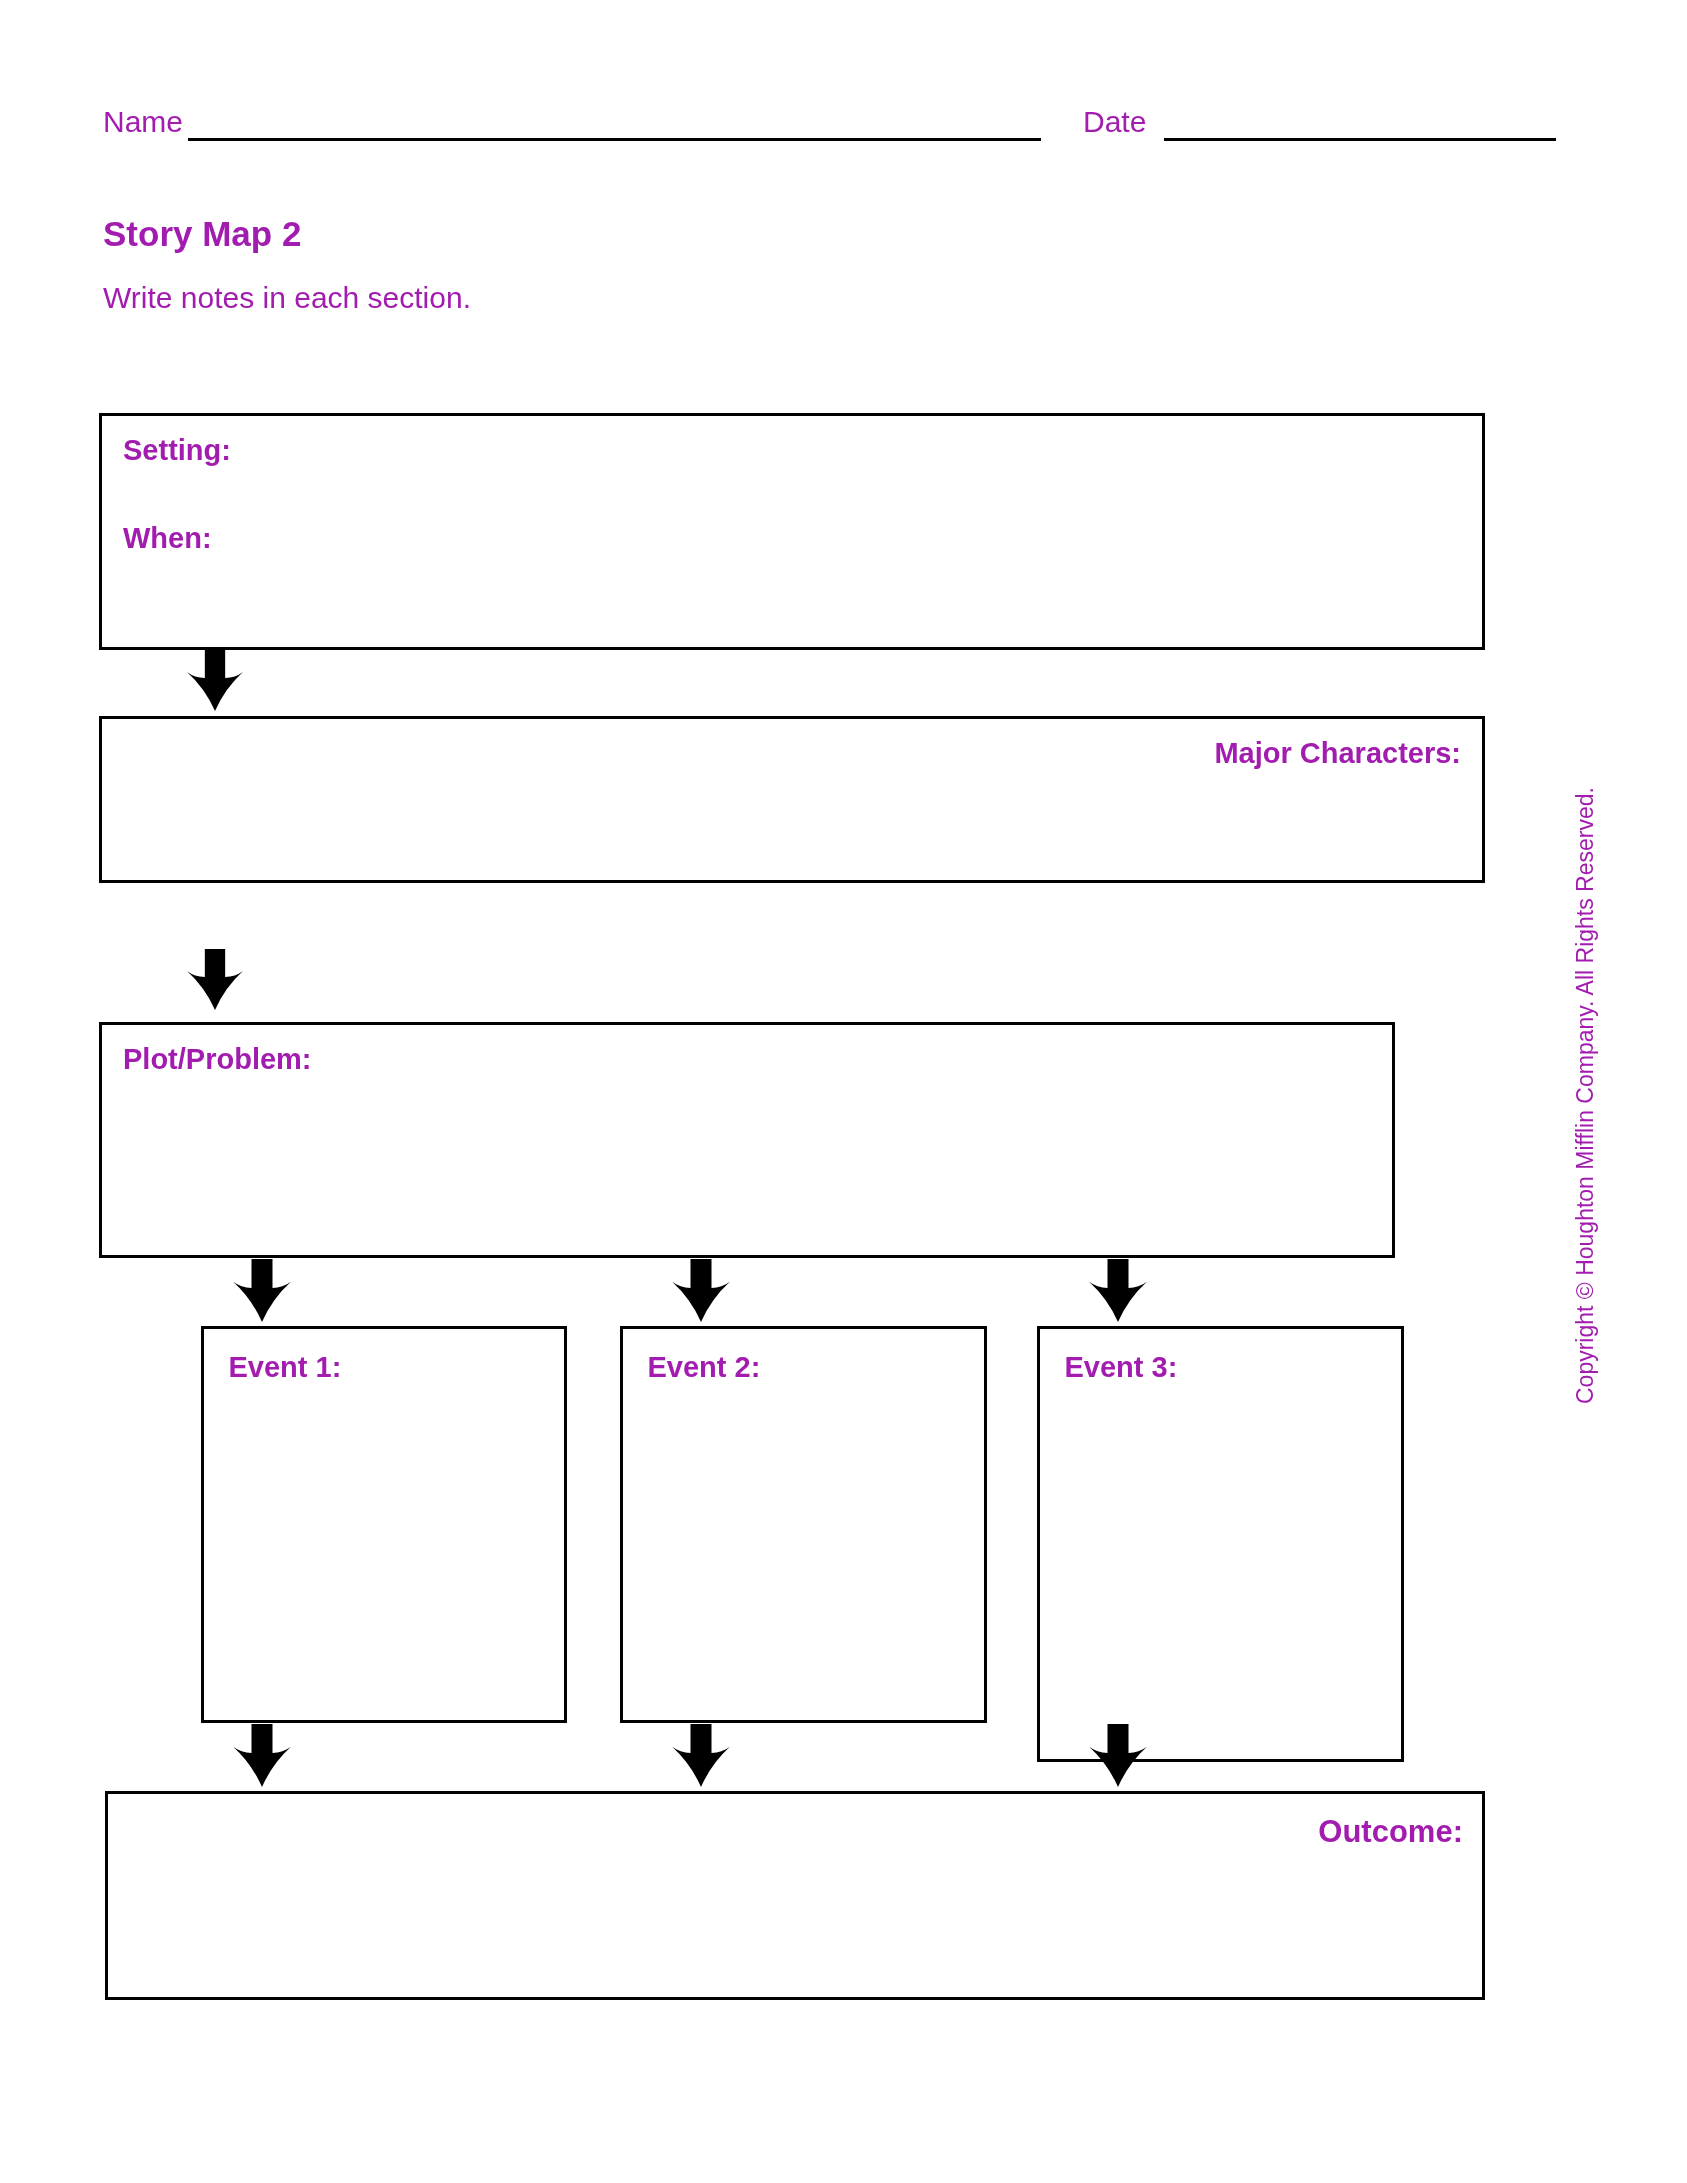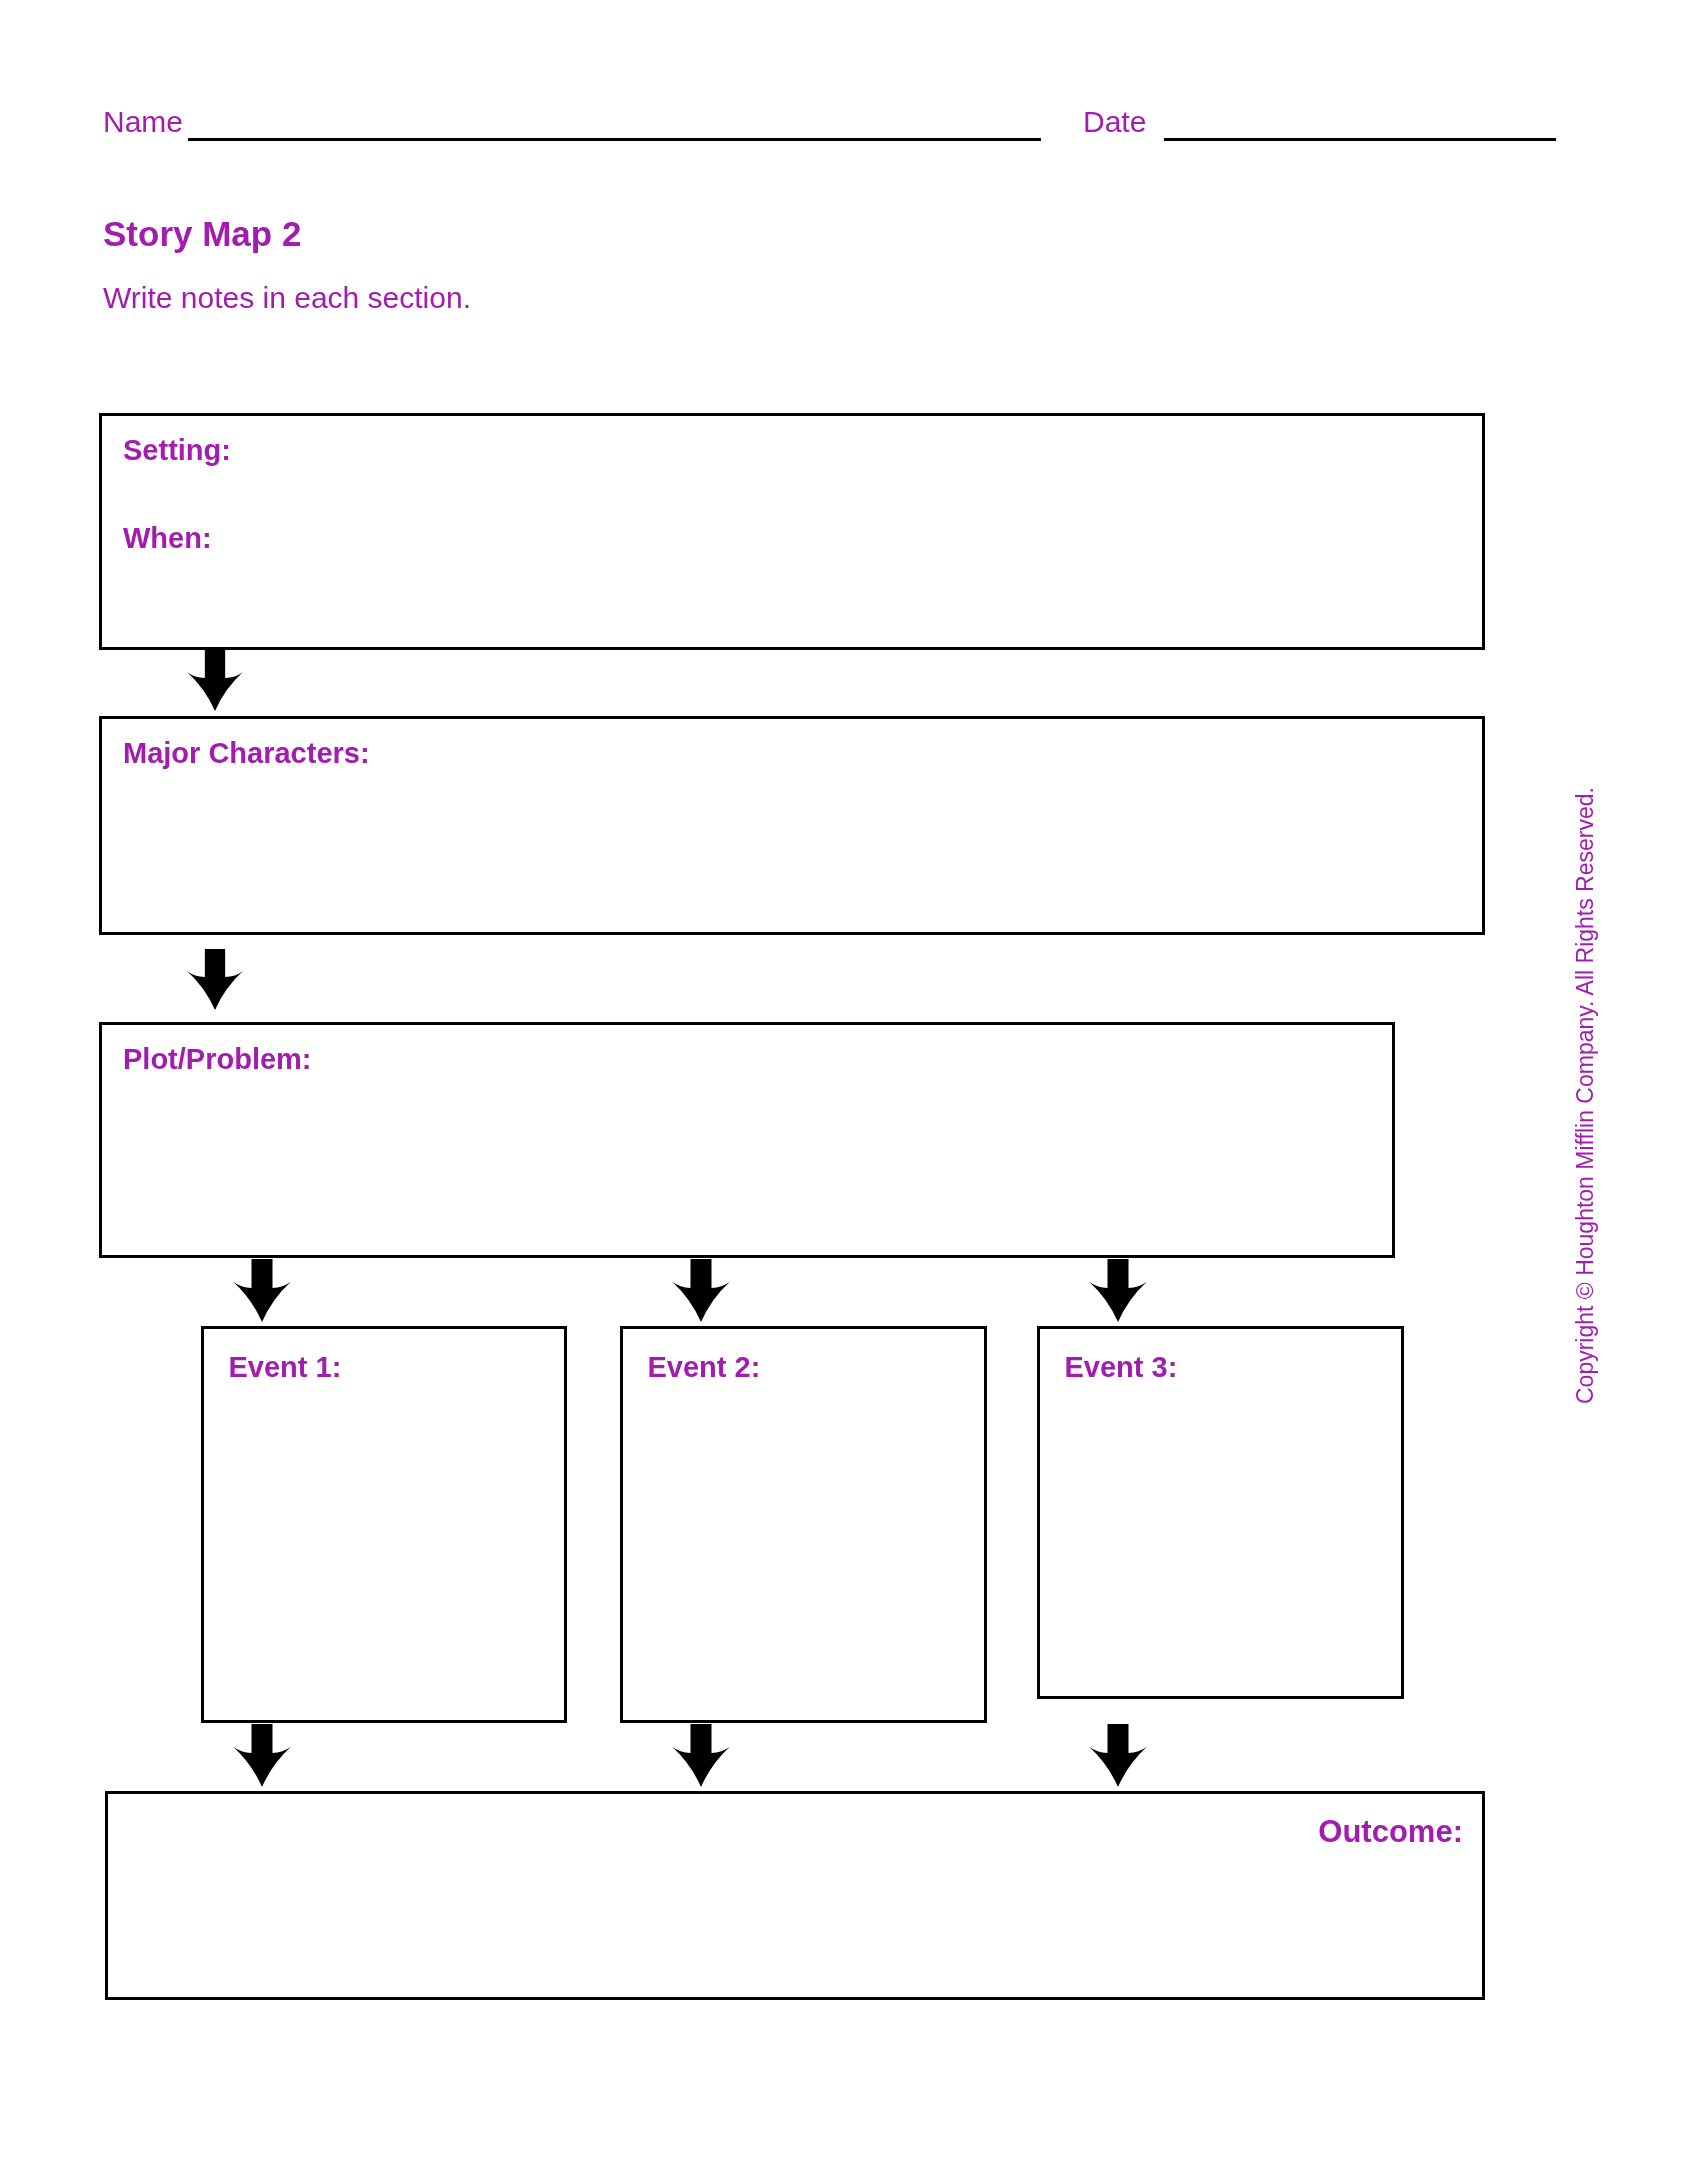--- a/index.html
+++ b/index.html
@@ -64,21 +64,21 @@
     <div class="line">Setting:</div>
     <div class="line blank"></div>
     <div class="line">When:</div>
     <div class="fill-area"></div>
   </div>
 
   <svg class="abs down-arrow" style="left:186px;top:650px;" width="58" height="61" viewBox="0 0 66 72">
     <path d="M21 0 L45 0 L45 33 Q57 33 66 26 Q45 45 33 72 Q21 45 0 26 Q9 33 21 33 Z" fill="#000"></path>
   </svg>
 
-  <div class="abs mapbox" style="left:99px;top:716px;width:1386px;height:219px;display:flex;flex-direction:column;">
+  <div class="abs mapbox" style="left:99px;top:716px;width:1386px;height:167px;display:flex;flex-direction:column;text-align:right;">
     <div class="line">Major Characters:</div>
     <div class="line blank"></div>
     <div class="fill-area"></div>
   </div>
 
   <svg class="abs down-arrow" style="left:186px;top:949px;" width="58" height="61" viewBox="0 0 66 72">
     <path d="M21 0 L45 0 L45 33 Q57 33 66 26 Q45 45 33 72 Q21 45 0 26 Q9 33 21 33 Z" fill="#000"></path>
   </svg>
 
   <div class="abs mapbox" style="left:99px;top:1022px;width:1296px;height:236px;display:flex;flex-direction:column;">
@@ -97,21 +97,21 @@
   </svg>
 
   <div class="abs mapbox event-box" style="left:201px;top:1326px;width:366px;height:397px;display:flex;flex-direction:column;">
     <div class="line">Event 1:</div>
     <div class="fill-area"></div>
   </div>
   <div class="abs mapbox event-box" style="left:620px;top:1326px;width:367px;height:397px;display:flex;">
     <div class="line">Event 2:</div>
     <div class="fill-area"></div>
   </div>
-  <div class="abs mapbox event-box" style="left:1037px;top:1326px;width:367px;height:373px;display:flex;flex-direction:row;gap:20px;">
+  <div class="abs mapbox event-box" style="left:1037px;top:1326px;width:367px;height:436px;display:flex;flex-direction:row;gap:20px;">
     <div class="line">Event 3:</div>
     <div class="fill-area"></div>
   </div>
 
   <svg class="abs down-arrow" style="left:233px;top:1724px;" width="58" height="63" viewBox="0 0 66 72">
     <path d="M21 0 L45 0 L45 33 Q57 33 66 26 Q45 45 33 72 Q21 45 0 26 Q9 33 21 33 Z" fill="#000"></path>
   </svg>
   <svg class="abs down-arrow" style="left:672px;top:1724px;" width="58" height="63" viewBox="0 0 66 72">
     <path d="M21 0 L45 0 L45 33 Q57 33 66 26 Q45 45 33 72 Q21 45 0 26 Q9 33 21 33 Z" fill="#000"></path>
   </svg>

